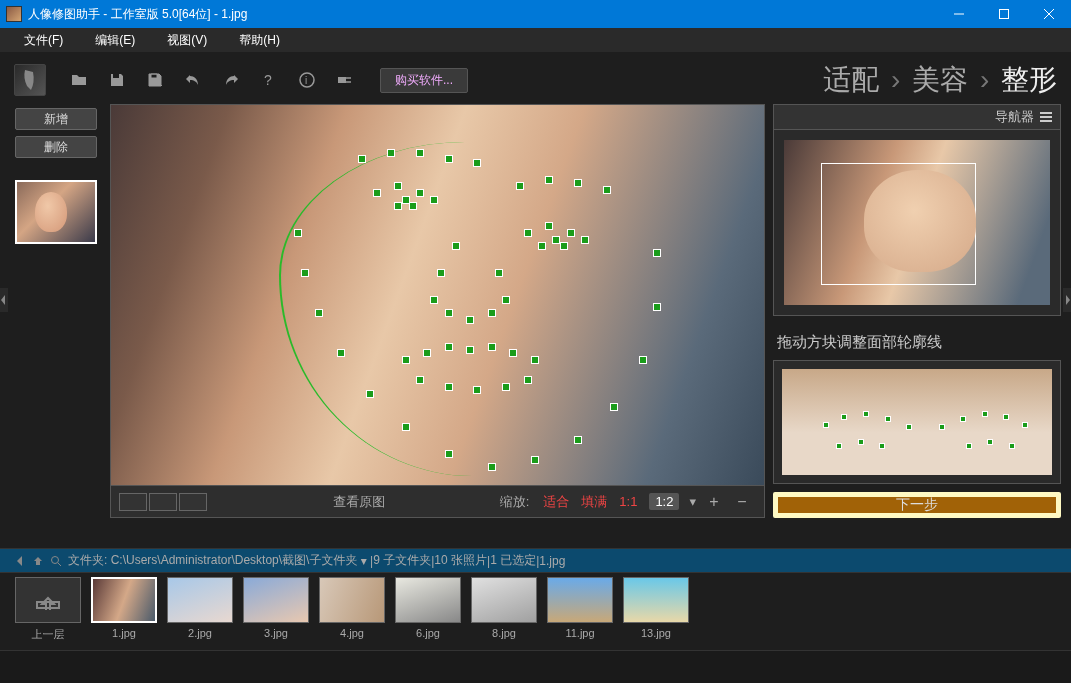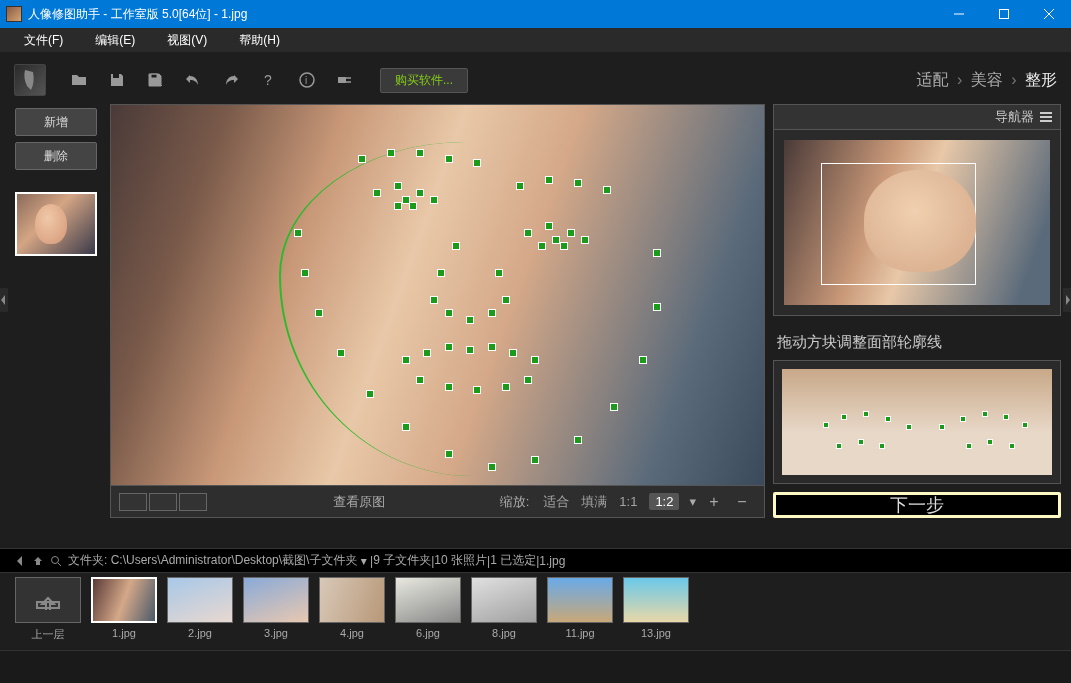--- a/index.html
+++ b/index.html
@@ -11,57 +11,57 @@
 .win-btn { width: 45px; height: 28px; display: flex; align-items: center; justify-content: center; cursor: pointer; }
 .win-btn svg { width: 10px; height: 10px; stroke: #fff; stroke-width: 1; fill: none; }
 .menubar { height: 24px; background: #2a2a2a; display: flex; align-items: center; padding: 0 8px; font-size: 12px; color: #ffffff; }
 .menu-item { padding: 2px 16px; cursor: pointer; }
 .main-area { position: relative; height: 496px; background: #1e1e1e; padding: 8px 10px 0 10px; }
 .toolbar-row { height: 40px; display: flex; align-items: center; padding: 0 4px; }
 .app-logo { width: 32px; height: 32px; background: linear-gradient(135deg,#2a2a2a,#555); border: 1px solid #444; border-radius: 2px; margin-right: 14px; display:flex;align-items:center;justify-content:center; }
 .app-logo svg { width:18px; height:24px; }
 .tool-icon { width: 22px; height: 22px; margin: 0 8px; cursor: pointer; display: flex; align-items: center; justify-content: center; color: #aaa; }
 .tool-icon svg { width: 18px; height: 18px; fill: #999; }
-.buy-btn { margin-left: 16px; padding: 3px 14px; background: #3a3a3a; border: 1px solid #555; color: #84cc16; font-size: 12px; cursor: pointer; border-radius: 2px; }
-.breadcrumb { margin-left: auto; font-size: 16px; color: #aaa; }
+.buy-btn { margin-left: 16px; padding: 3px 14px; background: #3a3a3a; border: 1px solid #555; color: #f0abfc; font-size: 12px; cursor: pointer; border-radius: 2px; }
+.breadcrumb { margin-left: auto; font-size: 28px; color: #aaa; }
 .breadcrumb .active { color: #aaa; }
 .breadcrumb .sep { color: #777; margin: 0 4px; }
 .breadcrumb .current { color: #eee; }
 .content-row { display: flex; height: 414px; margin-top: 4px; }
 .left-panel { width: 92px; display: flex; flex-direction: column; align-items: center; padding-top: 4px; }
-.side-btn { width: 82px; height: 28px; background: #444; border: 1px solid #666; color: #ddd; font-size: 12px; margin-bottom: 6px; cursor: pointer; display: flex; align-items: center; justify-content: center; border-radius: 2px; }
+.side-btn { width: 82px; height: 22px; background: #444; border: 1px solid #666; color: #ddd; font-size: 12px; margin-bottom: 6px; cursor: pointer; display: flex; align-items: center; justify-content: center; border-radius: 2px; }
 .thumb-slot { width: 82px; height: 64px; border: 2px solid #fff; margin-top: 16px; background: linear-gradient(135deg,#8a6a5a 0%,#d4a584 40%,#3a3a4a 100%); position: relative; overflow: hidden; }
 .thumb-slot::after { content:''; position:absolute; left:18px; top:10px; width:32px; height:40px; background:radial-gradient(ellipse at 40% 35%,#f0c8a8,#d49878); border-radius:50% 50% 45% 45%; }
 .canvas-panel { flex: 1; margin: 0 8px; display: flex; flex-direction: column; border: 1px solid #555; }
 .canvas-img { flex: 1; background: linear-gradient(110deg,#4a3a38 0%,#7a5a4a 15%,#c89878 30%,#e8c8a8 45%,#d4a888 60%,#5a6a7a 85%,#3a4a5a 100%); position: relative; overflow: hidden; }
 .face-overlay { position: absolute; left: 28%; top: 8%; width: 55%; height: 88%; }
 .landmark { position: absolute; width: 8px; height: 8px; background: #1a9c1a; border: 1px solid #fff; }
 .contour { position: absolute; border: 2px solid #2aba2a; border-radius: 50%; background: transparent; }
 .canvas-footer { height: 32px; background: #2e2e2e; border-top: 1px solid #555; display: flex; align-items: center; padding: 0 8px; font-size: 13px; color: #aaa; }
 .view-toggle { display: flex; gap: 2px; margin-right: 12px; }
 .vt-btn { width: 28px; height: 18px; border: 1px solid #666; background: #333; cursor: pointer; }
 .canvas-footer .spacer { flex: 1; text-align: center; }
 .zoom-label { margin-right: 8px; }
-.zoom-opt { margin: 0 6px; cursor: pointer; color: #a3a3a3; }
+.zoom-opt { margin: 0 6px; cursor: pointer; color: #ef4444; }
 .zoom-opt.sel { background: #555; padding: 1px 6px; border-radius: 2px; color: #fff; }
 .zoom-arrow { margin: 0 4px; cursor: pointer; }
 .zoom-pm { width: 20px; height: 20px; display: flex; align-items: center; justify-content: center; cursor: pointer; font-size: 16px; color: #aaa; margin: 0 4px; }
 .right-panel { width: 288px; display: flex; flex-direction: column; }
 .nav-header { height: 26px; background: #333; border: 1px solid #555; display: flex; align-items: center; justify-content: flex-end; padding: 0 8px; font-size: 13px; color: #ccc; }
 .nav-header svg { width: 12px; height: 12px; margin-left: 6px; fill: #ccc; }
 .nav-preview { height: 186px; border: 1px solid #555; border-top: none; background: #2a2a2a; padding: 10px; }
 .nav-img { width: 100%; height: 100%; background: linear-gradient(110deg,#4a3a38 0%,#c89878 35%,#e8c8a8 50%,#5a6a7a 90%); position: relative; }
 .nav-img::after { content:''; position:absolute; left:30%; top:18%; width:42%; height:62%; background:radial-gradient(ellipse at 45% 40%,#f0d0b0,#d4a888); border-radius:48% 48% 44% 44%; }
 .nav-rect { position: absolute; left: 14%; top: 14%; width: 58%; height: 74%; border: 1px solid #fff; }
 .hint-row { height: 36px; display: flex; align-items: center; padding: 0 4px; font-size: 15px; color: #ccc; margin-top: 8px; }
 .guide-box { flex: 1; border: 1px solid #555; background: #2a2a2a; padding: 8px; overflow: hidden; }
 .guide-img { width: 100%; height: 100%; background: linear-gradient(180deg,#c8a888 0%,#e8d8c8 60%); position: relative; }
 .guide-img .gm { position:absolute; width:6px; height:6px; background:#1a9c1a; border:1px solid #fff; }
-.next-btn { height: 26px; margin-top: 8px; background: #000000; border: 3px solid #fef9c3; color: #ddd; font-size: 18px; cursor: pointer; display: flex; align-items: center; justify-content: center; border-radius: 2px; }
-.path-row { height: 24px; background: #000000; display: flex; align-items: center; padding: 0 14px; font-size: 12px; color: #aaa; border-top: 1px solid #333; }
+.next-btn { height: 26px; margin-top: 8px; background: #a16207; border: 5px solid #fef9c3; color: #ddd; font-size: 14px; cursor: pointer; display: flex; align-items: center; justify-content: center; border-radius: 2px; }
+.path-row { height: 24px; background: #0c4a6e; display: flex; align-items: center; padding: 0 14px; font-size: 12px; color: #aaa; border-top: 1px solid #333; }
 .path-row svg { width: 12px; height: 12px; fill: #888; margin-right: 6px; cursor: pointer; }
 .filmstrip { height: 78px; background: #1e1e1e; display: flex; align-items: flex-start; padding: 4px 14px; gap: 8px; border-top: 1px solid #333; }
 .fs-item { width: 68px; display: flex; flex-direction: column; align-items: center; cursor: pointer; }
 .fs-thumb { width: 66px; height: 46px; border: 1px solid #666; background: #444; }
 .fs-thumb.sel { border: 2px solid #fff; }
 .fs-label { font-size: 11px; color: #aaa; margin-top: 4px; }
 .fs-up .fs-thumb { background: #333; display:flex; align-items:center; justify-content:center; }
 .fs-up svg { width: 26px; height: 20px; fill: none; stroke: #888; stroke-width: 2; }
 .statusbar { height: 24px; background: #1a1a1a; border-top: 1px solid #333; }
 .t1 { background: linear-gradient(110deg,#5a3a38,#d4a888,#4a5a6a); }

